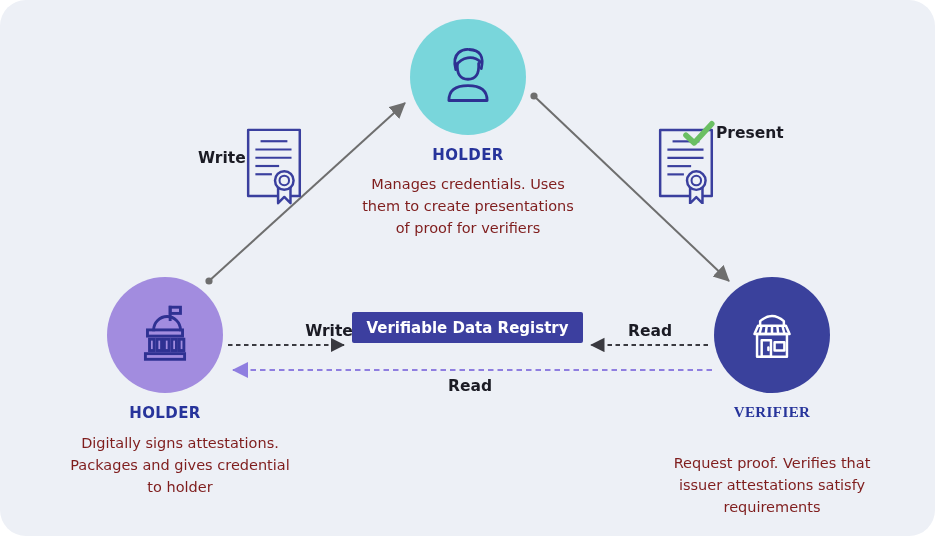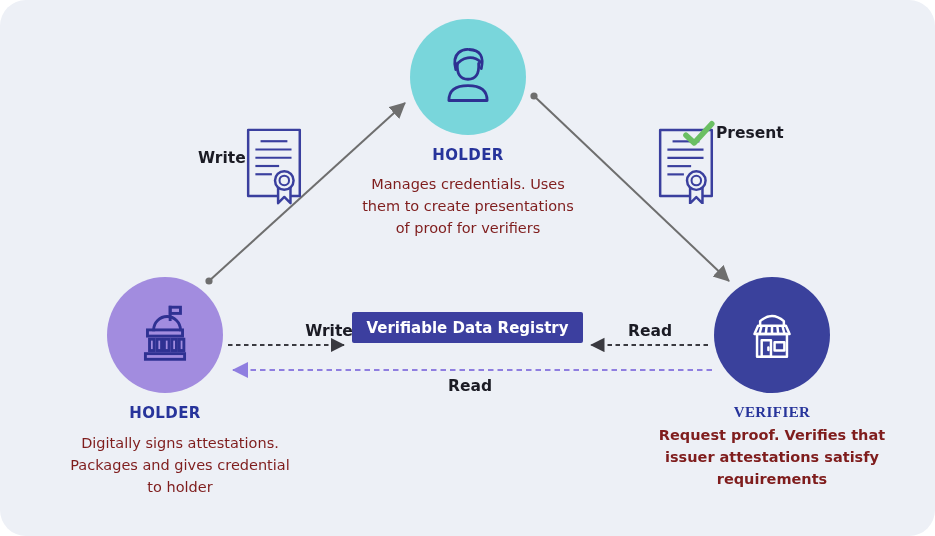--- a/index.html
+++ b/index.html
@@ -19,21 +19,21 @@
   .node-title{position:absolute;color:#27349b;font-weight:bold;font-size:15px;
     letter-spacing:.4px;text-align:center;transform:translateX(-50%);white-space:nowrap;}
   .title-holder{left:468px;top:146px;}
   .title-issuer{left:165px;top:404px;}
   .title-verifier{left:772px;top:404px;font-family:Liberation Serif, serif;}
 
   .node-desc{position:absolute;color:#7f1d1d;font-size:14.5px;line-height:22px;
     text-align:center;transform:translateX(-50%);white-space:pre-line;}
   .desc-holder{left:468px;top:173px;width:280px;}
   .desc-issuer{left:180px;top:432px;width:260px;}
-  .desc-verifier{left:772px;top:424px;width:260px;font-weight:bold;}
+  .desc-verifier{left:772px;top:452px;width:260px;}
 
   .edge-label{position:absolute;color:#1b1b24;font-weight:700;font-size:15.5px;white-space:nowrap;}
   .label-issue{left:198px;top:149px;}
   .label-present{left:716px;top:124px;}
   .label-write{left:283px;top:322px;transform:translateX(-50%);margin-left:46px;}
   .label-read{left:650px;top:322px;transform:translateX(-50%);}
   .label-trust{left:470px;top:377px;transform:translateX(-50%);}
 
   .registry-box{position:absolute;left:352px;top:312px;width:231px;height:31px;
     background:#3c3f9f;border-radius:2px;display:flex;align-items:center;justify-content:center;}

